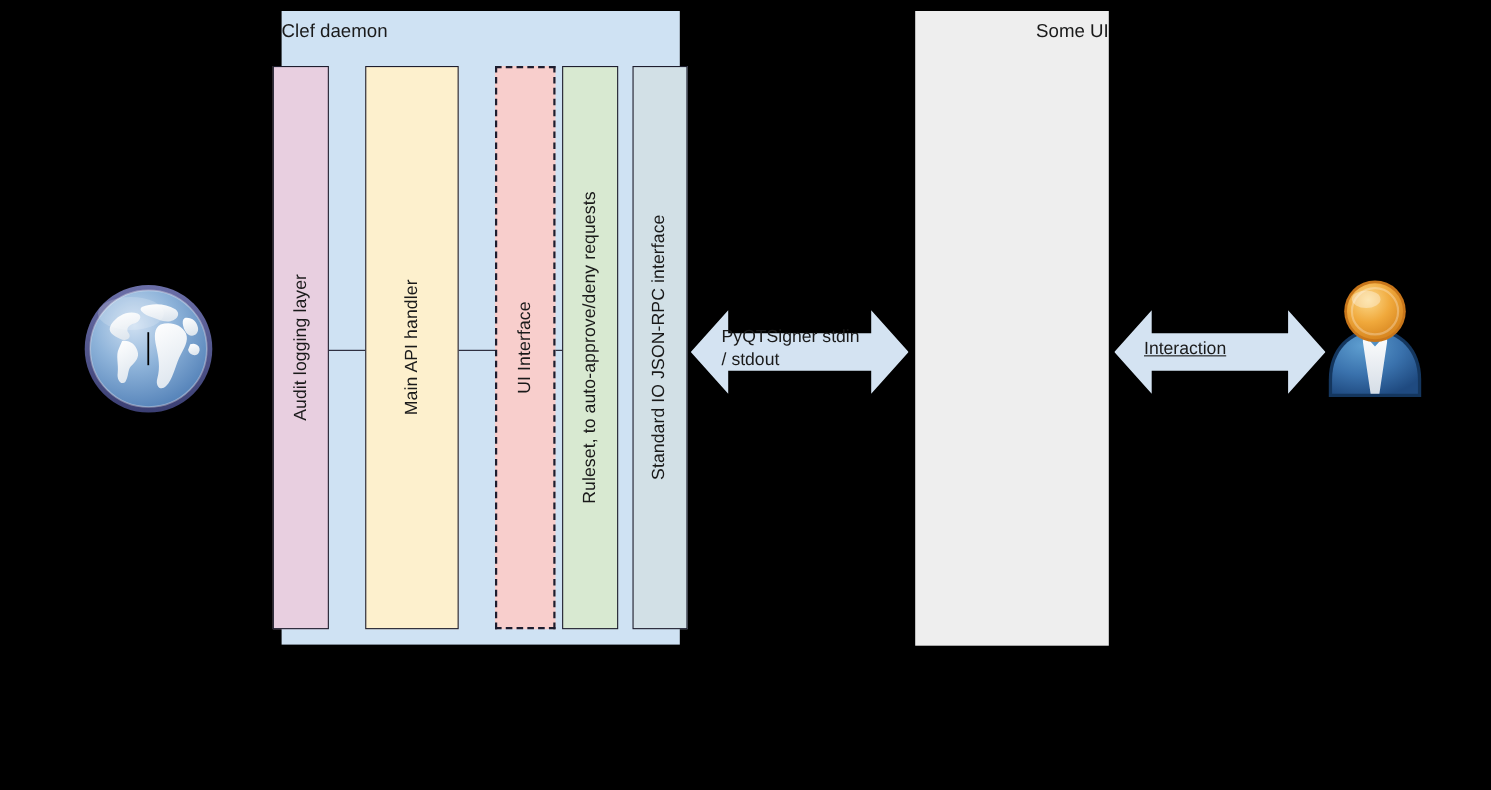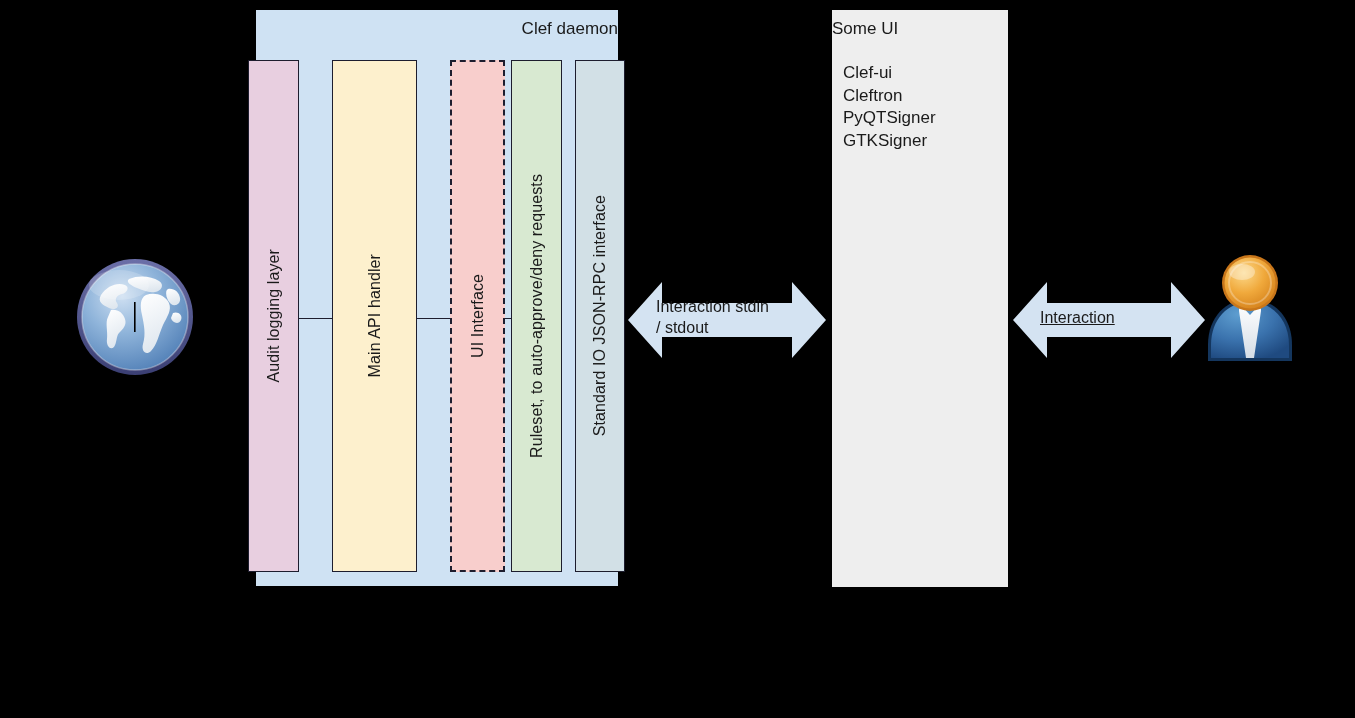--- a/index.html
+++ b/index.html
@@ -31,21 +31,21 @@
     width: 362px;
     height: 576px;
     background: #cfe2f3;
     box-sizing: border-box;
   }
   .daemon-title {
     position: absolute;
     left: 256px;
     top: 18px;
     width: 362px;
-    text-align: right;
+    text-align: left;
     font-size: 17px;
     line-height: 22px;
     color: #1a1a1a;
   }
 
   
   .col {
     position: absolute;
     top: 60px;
     height: 512px;
@@ -90,21 +90,21 @@
     width: 176px;
     height: 577px;
     background: #eeeeee;
     box-sizing: border-box;
   }
   .someui-title {
     position: absolute;
     left: 832px;
     top: 18px;
     width: 176px;
-    text-align: left;
+    text-align: right;
     font-size: 17px;
     line-height: 22px;
     color: #1a1a1a;
   }
   .someui-list {
     position: absolute;
     left: 843px;
     top: 62px;
     width: 160px;
     font-size: 17px;
@@ -211,31 +211,25 @@
 
   <div class="col col-stdio">
     <span class="vlabel">Standard IO JSON-RPC interface</span>
   </div>
 
   <div class="arrow arrow-stdio" style="background:transparent;">
     <svg width="198" height="84" viewBox="0 0 198 84">
       <polygon points="0,42 34,4 34,25 164,25 164,4 198,42 164,80 164,59 34,59 34,80" fill="#d4e3f2"></polygon>
     </svg>
   </div>
-  <div class="arrow-label label-stdio">Interaction stdin
+  <div class="arrow-label label-stdio">PyQTSigner stdin
 / stdout</div>
 
   <div class="someui-box"></div>
   <div class="someui-title">Some UI</div>
-  <div class="someui-list">
-    <div>Clef-ui</div>
-    <div>Cleftron</div>
-    <div>PyQTSigner</div>
-    <div>GTKSigner</div>
-  </div>
 
   <div class="arrow arrow-interaction" style="background:transparent;">
     <svg width="192" height="84" viewBox="0 0 192 84">
       <polygon points="0,42 34,4 34,25 158,25 158,4 192,42 158,80 158,59 34,59 34,80" fill="#d4e3f2"></polygon>
     </svg>
   </div>
   <div class="arrow-label label-interaction">Interaction</div>
 
   <div class="user">
     <svg width="92" height="113" viewBox="0 0 92 113">

